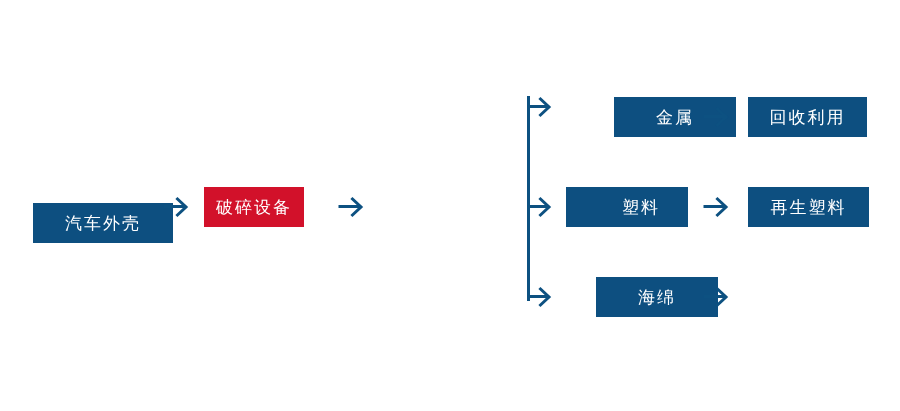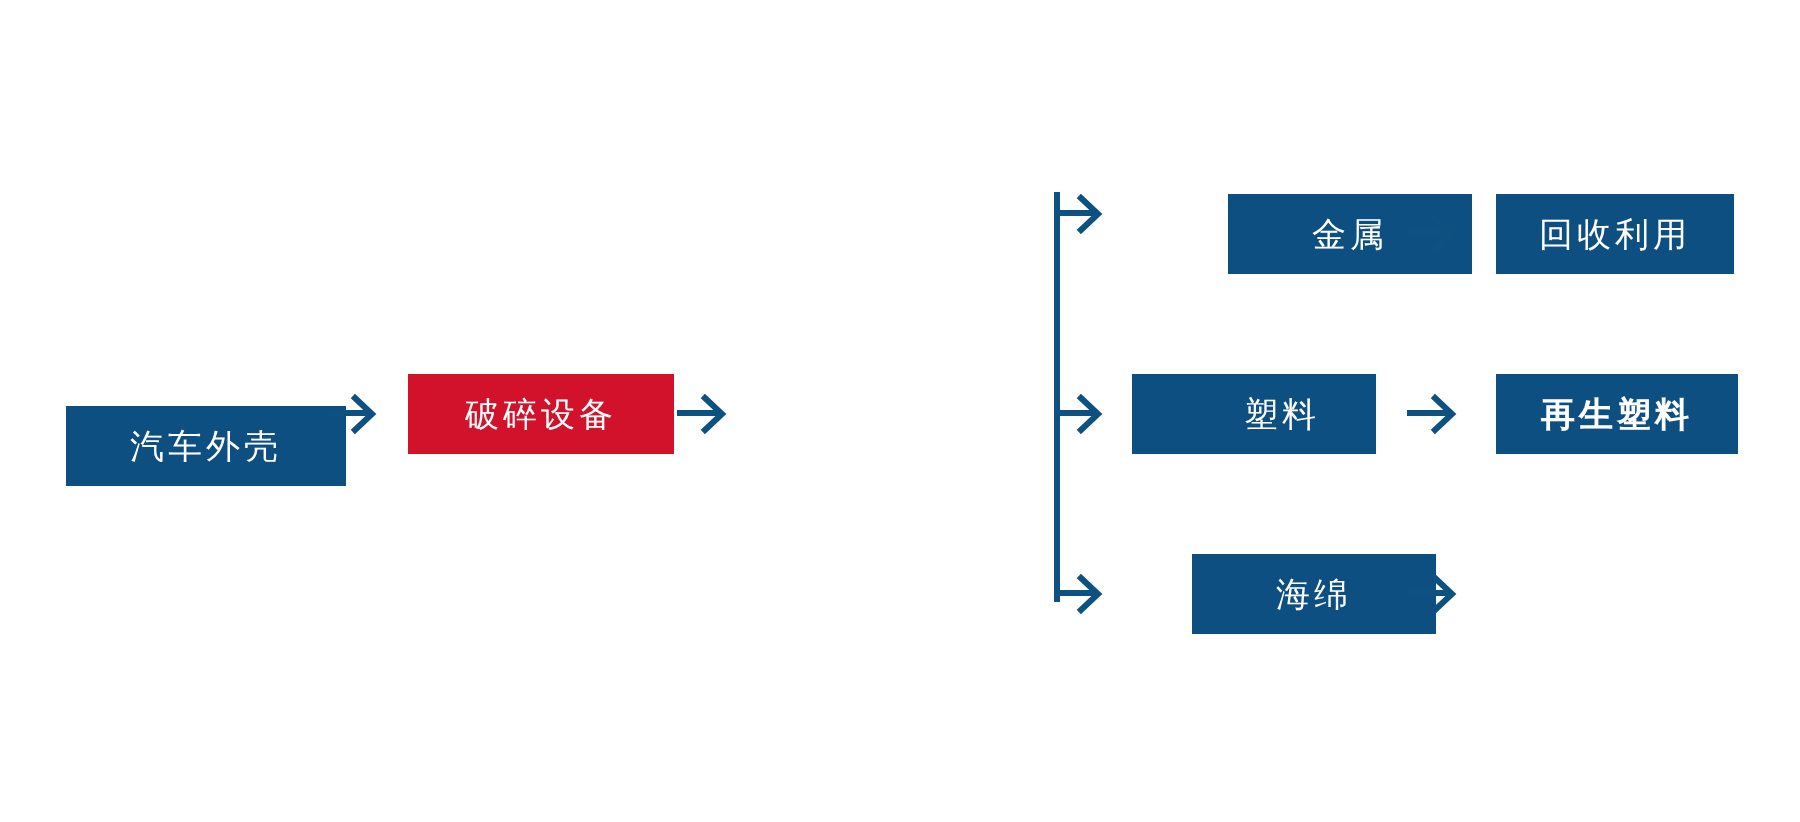--- a/index.html
+++ b/index.html
@@ -67,21 +67,21 @@
 <div id="canvas">
 
   <div class="node blue" style="left:33px; top:187px; width:140px;margin-top:16px;">汽车外壳</div>
 
   <div class="arrow" style="left:163px; top:187px;">
     <svg width="30" height="40" viewBox="0 0 30 40" aria-hidden="true">
       <path d="M2 19.5 H21 M14.5 12 L23 20 L14.5 28" fill="none" stroke="#0d5181" stroke-width="3" stroke-linecap="square" stroke-linejoin="miter"></path>
     </svg>
   </div>
 
-  <div class="node red" style="left:204px; top:187px; width:133px;">破碎设备</div>
+  <div class="node red" style="left:204px; top:187px; width:100px;">破碎设备</div>
 
   <div class="arrow" style="left:338px; top:187px;">
     <svg width="30" height="40" viewBox="0 0 30 40" aria-hidden="true">
       <path d="M2 19.5 H21 M14.5 12 L23 20 L14.5 28" fill="none" stroke="#0d5181" stroke-width="3" stroke-linecap="square" stroke-linejoin="miter"></path>
     </svg>
   </div>
 
 
   <div class="trunk" style="left:527px; top:96px; height:205px;"></div>
 
@@ -108,21 +108,21 @@
   </div>
 
   <div class="node blue" style="left:566px; top:187px; width:122px;padding-left:28px;">塑料</div>
 
   <div class="arrow" style="left:703px; top:187px;">
     <svg width="30" height="40" viewBox="0 0 30 40" aria-hidden="true">
       <path d="M2 19.5 H21 M14.5 12 L23 20 L14.5 28" fill="none" stroke="#0d5181" stroke-width="3" stroke-linecap="square" stroke-linejoin="miter"></path>
     </svg>
   </div>
 
-  <div class="node blue" style="left:748px; top:187px; width:121px;font-weight:bold;">再生塑料</div>
+  <div class="node blue" style="left:748px; top:187px; width:121px;">再生塑料</div>
 
   <div class="branch-arrow" style="left:528px; top:286px;">
     <svg width="30" height="22" viewBox="0 0 30 22" aria-hidden="true">
       <path d="M0 10.5 H19 M12.5 3 L21 11 L12.5 19" fill="none" stroke="#0d5181" stroke-width="3" stroke-linecap="square" stroke-linejoin="miter"></path>
     </svg>
   </div>
 
   <div class="node blue" style="left:596px; top:277px; width:122px;">海绵</div>
 
   <div class="arrow" style="left:703px; top:277px;">

